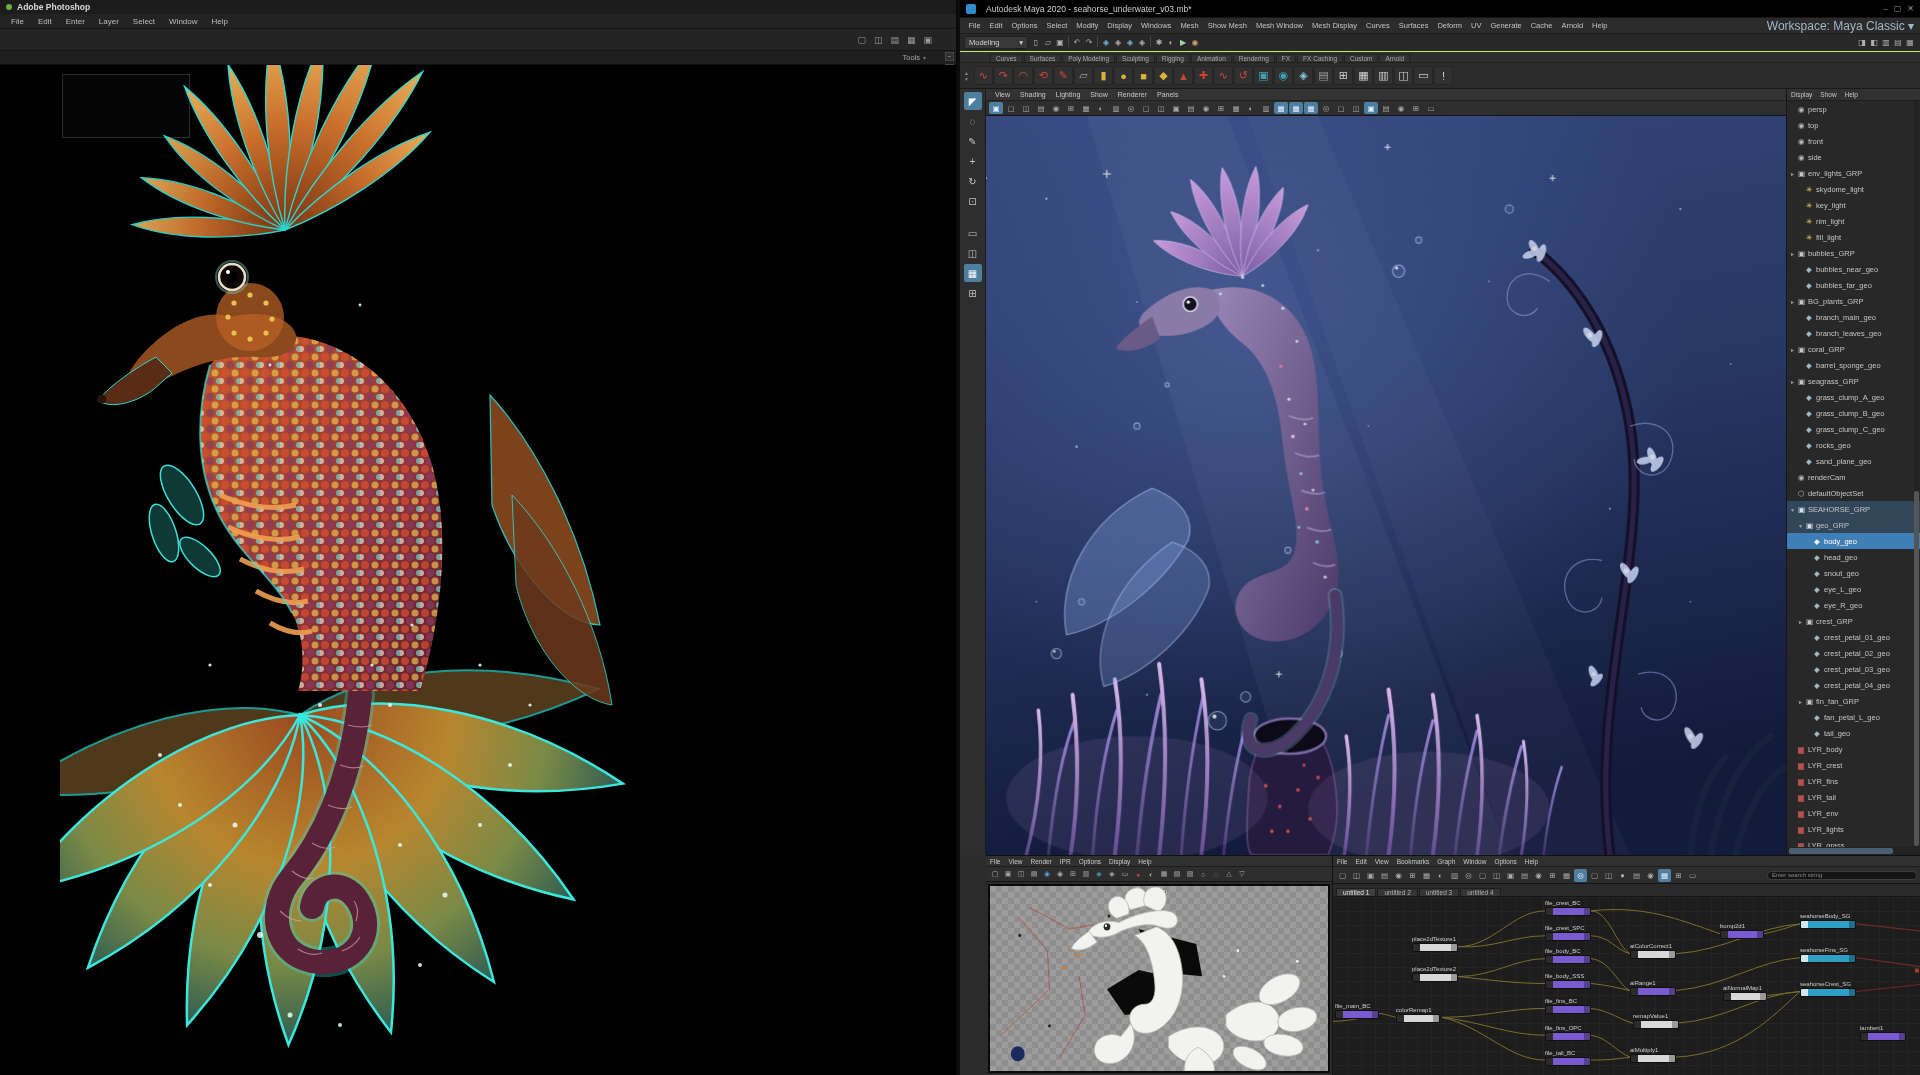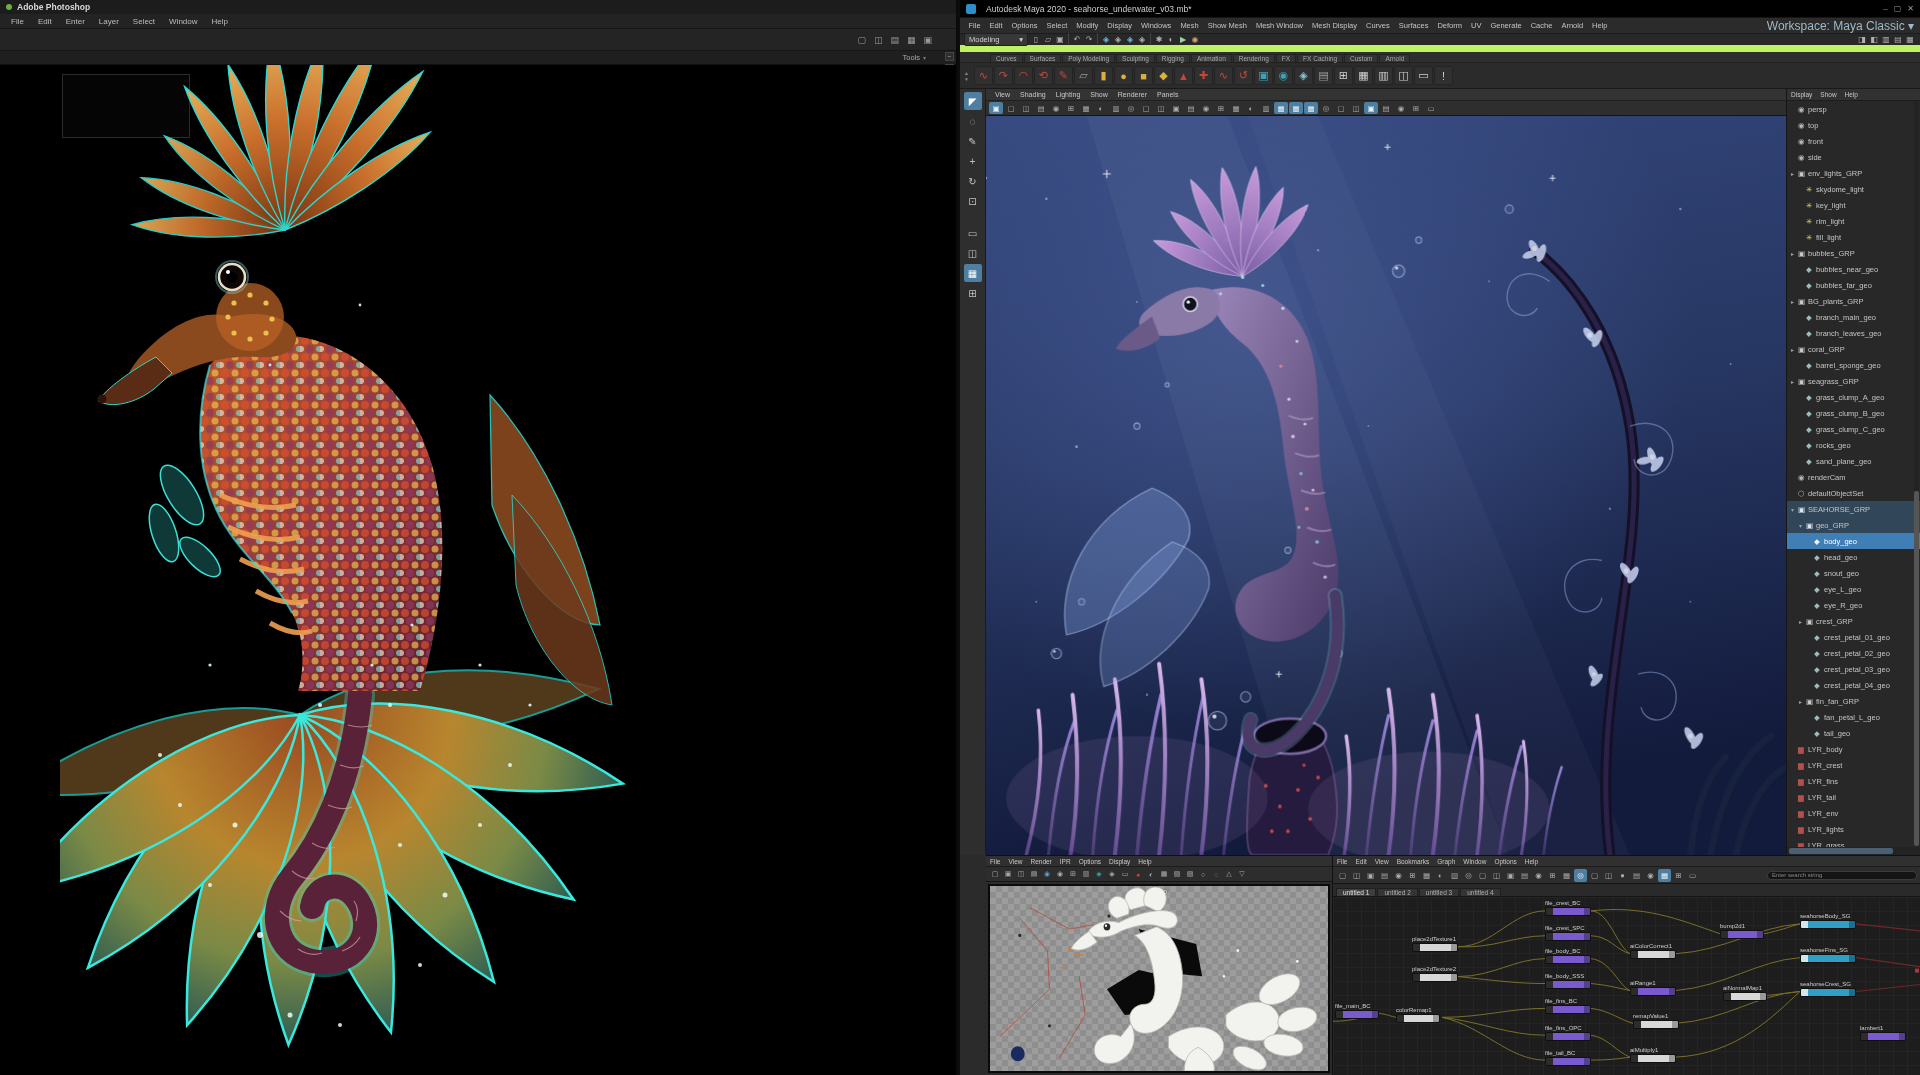--- a/index.html
+++ b/index.html
@@ -28,21 +28,21 @@
   
   #win-maya{left:960px;width:960px;background:#2b2b2b;}
   .my-title{height:18px;background:#000000;display:flex;align-items:center;gap:10px;padding:0 6px;border-bottom:1px solid #151515;}
   .my-title .mlogo{width:10px;height:10px;background:#2f8ec9;border-radius:2px;display:inline-block;}
   .my-title .t{font-size:8.5px;color:#cfcfcf;white-space:nowrap;overflow:hidden;}
   .my-title .wctrl{margin-left:auto;display:flex;gap:6px;}
   .my-title .wctrl span{font-size:8px;color:#9a9a9a;}
   .my-menus{height:16px;background:#2b2b2b;display:flex;align-items:center;padding-left:4px;border-bottom:1px solid #1c1c1c;}
   .my-menus .menu-item{font-size:7.5px;padding:0 4.5px;white-space:nowrap;color:#c4c4c4;}
   .my-menus .workspace{margin-left:auto;margin-right:6px;font-size:12px;color:#9fb8c8;white-space:nowrap;}
-  .my-status{height:18px;background:#282828;display:flex;align-items:center;gap:2px;padding:0 4px;border-bottom:7px solid #bef264;}
+  .my-status{height:18px;background:#282828;display:flex;align-items:center;gap:2px;padding:0 4px;border-bottom:1px solid #bef264;}
   .menuset{width:64px;height:13px;background:#383838;border:1px solid #1f1f1f;border-radius:2px;
     font-size:7.5px;display:flex;align-items:center;justify-content:space-between;padding:0 4px;color:#d0d0d0;}
   .s-icon{width:12px;height:13px;display:flex;align-items:center;justify-content:center;font-size:8px;color:var(--c,#b0b0b0);}
   .s-icon.div{width:1px;height:11px;background:#454545;margin:0 2px;}
   .my-status .right{margin-left:auto;display:flex;}
   .shelf-tabs{height:11px;background:#2e2e2e;display:flex;align-items:flex-end;padding-left:30px;gap:1px;border-bottom:1px solid #202020;}
   .shelf-tab{font-size:6.5px;color:#a8a8a8;background:#333;padding:0 5px;border:1px solid #222;border-bottom:none;white-space:nowrap;}
   .shelf{height:26px;background:#2b2b2b;display:flex;align-items:center;padding-left:4px;gap:1px;border-bottom:1px solid #191919;}
   .shelf .scrolls{display:flex;flex-direction:column;gap:2px;margin-right:4px;}
   .shelf .scrolls span{font-size:5px;color:#888;line-height:4px;}

